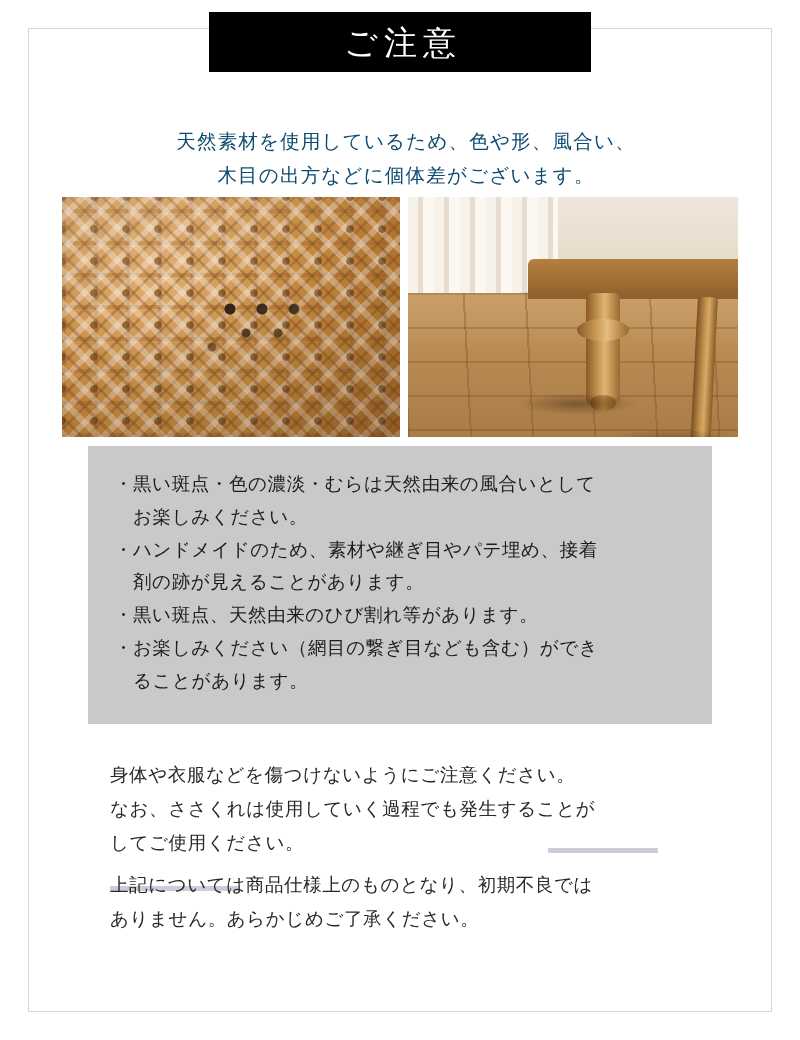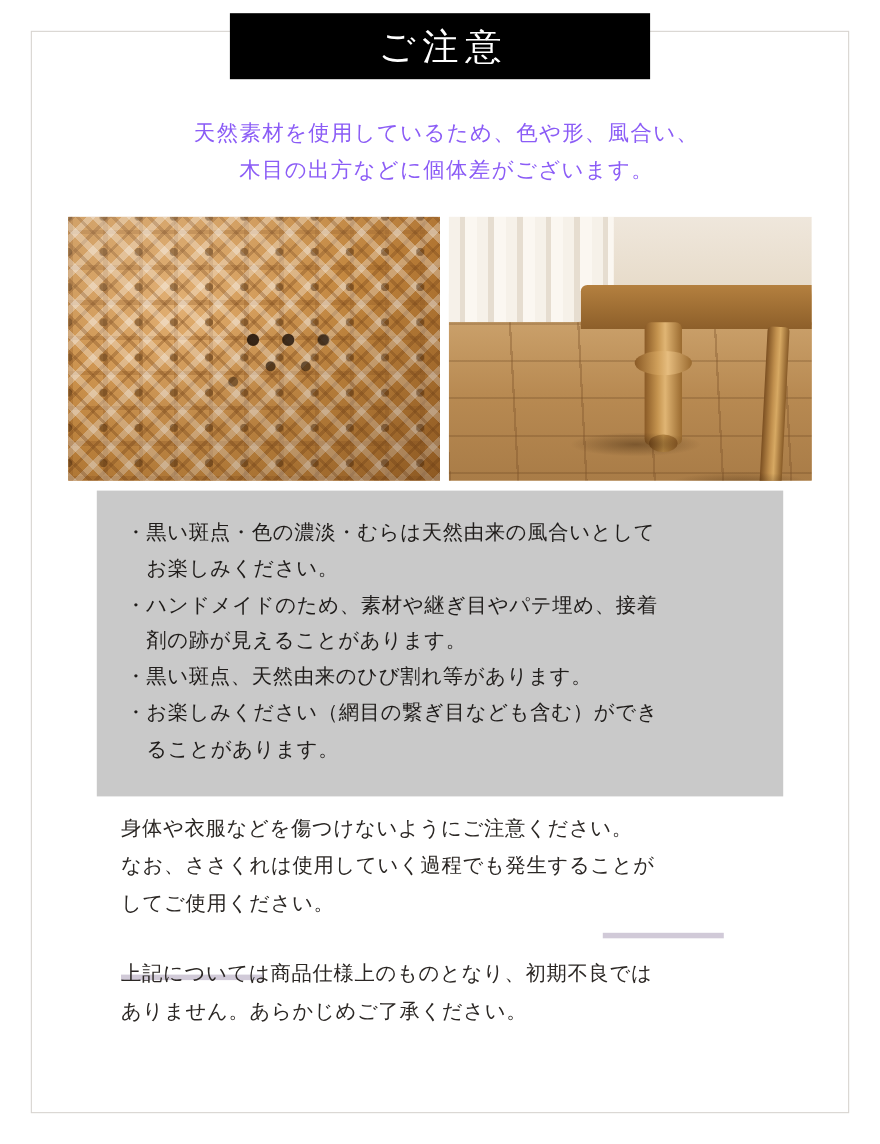--- a/index.html
+++ b/index.html
@@ -50,27 +50,27 @@
     font-size: 33px;
     letter-spacing: 6px;
     font-weight: 400;
     line-height: 1;
     padding-left: 6px;
   }
 
   .intro {
     position: absolute;
     left: 96px;
-    top: 104px;
+    top: 124px;
     width: 620px;
     text-align: center;
     font-size: 19.5px;
     line-height: 1.75;
     letter-spacing: 1.2px;
-    color: #8b5cf6;
+    color: #0c4a6e;
   }
   .intro div { white-space: nowrap; }
 
   
   .photos {
     position: absolute;
     left: 62px;
     top: 197px;
     width: 676px;
     height: 240px;
@@ -249,21 +249,21 @@
   
   .para {
     position: absolute;
     left: 110px;
     width: 610px;
     font-size: 18.5px;
     line-height: 1.85;
     letter-spacing: 0.6px;
     color: #2b2724;
   }
-  .para-1 { top: 736px; }
+  .para-1 { top: 758px; }
   .para-2 { top: 868px; }
 
   
   .mark {
     position: absolute;
     height: 5px;
     background: #cfc7d6;
     opacity: 0.95;
   }
   .mark-a { left: 548px; top: 848px; width: 110px; }

